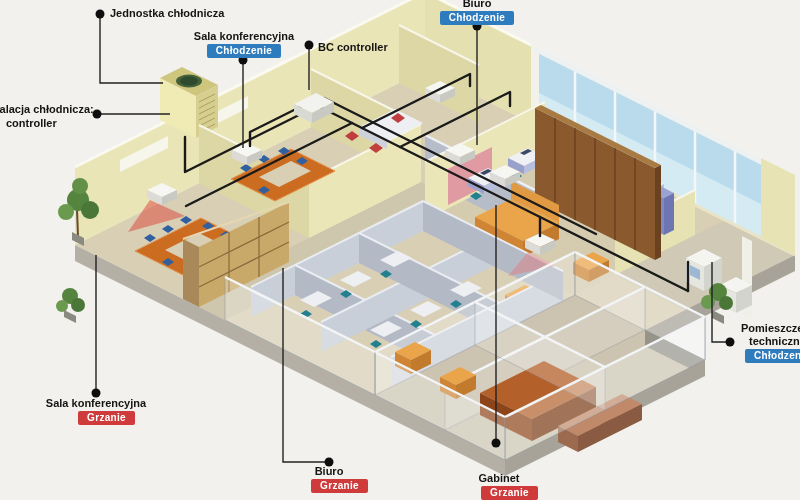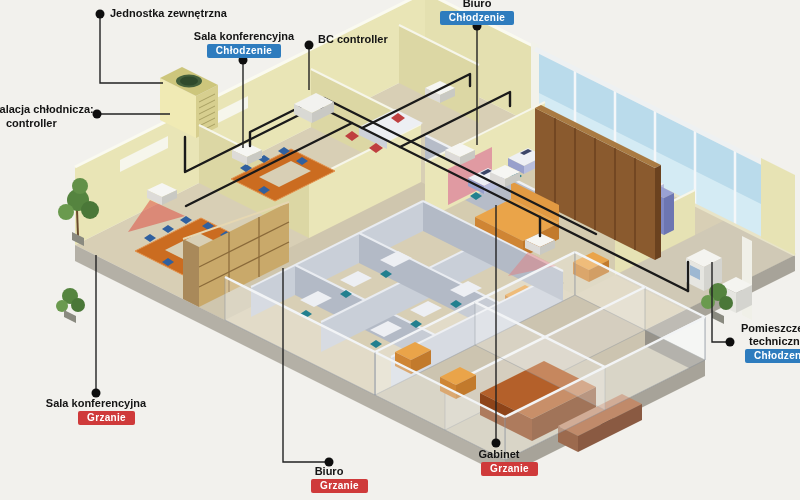--- a/index.html
+++ b/index.html
@@ -416,28 +416,28 @@
     <circle cx="309" cy="45" r="4.5"></circle>
     <circle cx="477" cy="26" r="4.5"></circle>
     <circle cx="97" cy="114" r="4.5"></circle>
     <circle cx="730" cy="342" r="4.5"></circle>
     <circle cx="96" cy="393" r="4.5"></circle>
     <circle cx="329" cy="462" r="4.5"></circle>
     <circle cx="496" cy="443" r="4.5"></circle>
   </g>
 </svg>
 
-<div class="lab" style="left:110px;top:7px;">Jednostka zewnętrzna</div>
+<div class="lab" style="left:110px;top:7px;">Jednostka chłodnicza</div>
 
 <div class="lab center" style="left:178px;top:30px;width:132px;">
   <div>Sala konferencyjna</div>
   <span class="badge cool">Chłodzenie</span>
 </div>
 
-<div class="lab" style="left:318px;top:33px;text-align:right;">BC controller</div>
+<div class="lab" style="left:318px;top:41px;text-align:right;">BC controller</div>
 
 <div class="lab center" style="left:427px;top:-3px;width:100px;">
   <div>Biuro</div>
   <span class="badge cool">Chłodzenie</span>
 </div>
 
 <div class="lab" style="left:-20px;top:103px;">Instalacja chłodnicza:</div>
 <div class="lab" style="left:6px;top:117px;">controller</div>
 
 <div class="lab" style="left:741px;top:322px;">
@@ -449,16 +449,16 @@
 <div class="lab center" style="left:44px;top:397px;width:104px;">
   <div>Sala konferencyjna</div>
   <span class="badge heat">Grzanie</span>
 </div>
 
 <div class="lab center" style="left:279px;top:465px;width:100px;">
   <div>Biuro</div>
   <span class="badge heat">Grzanie</span>
 </div>
 
-<div class="lab center" style="left:449px;top:448px;width:100px;">
+<div class="lab center" style="left:449px;top:472px;width:100px;">
   <div>Gabinet</div>
   <span class="badge heat">Grzanie</span>
 </div>
 
 </body></html>

